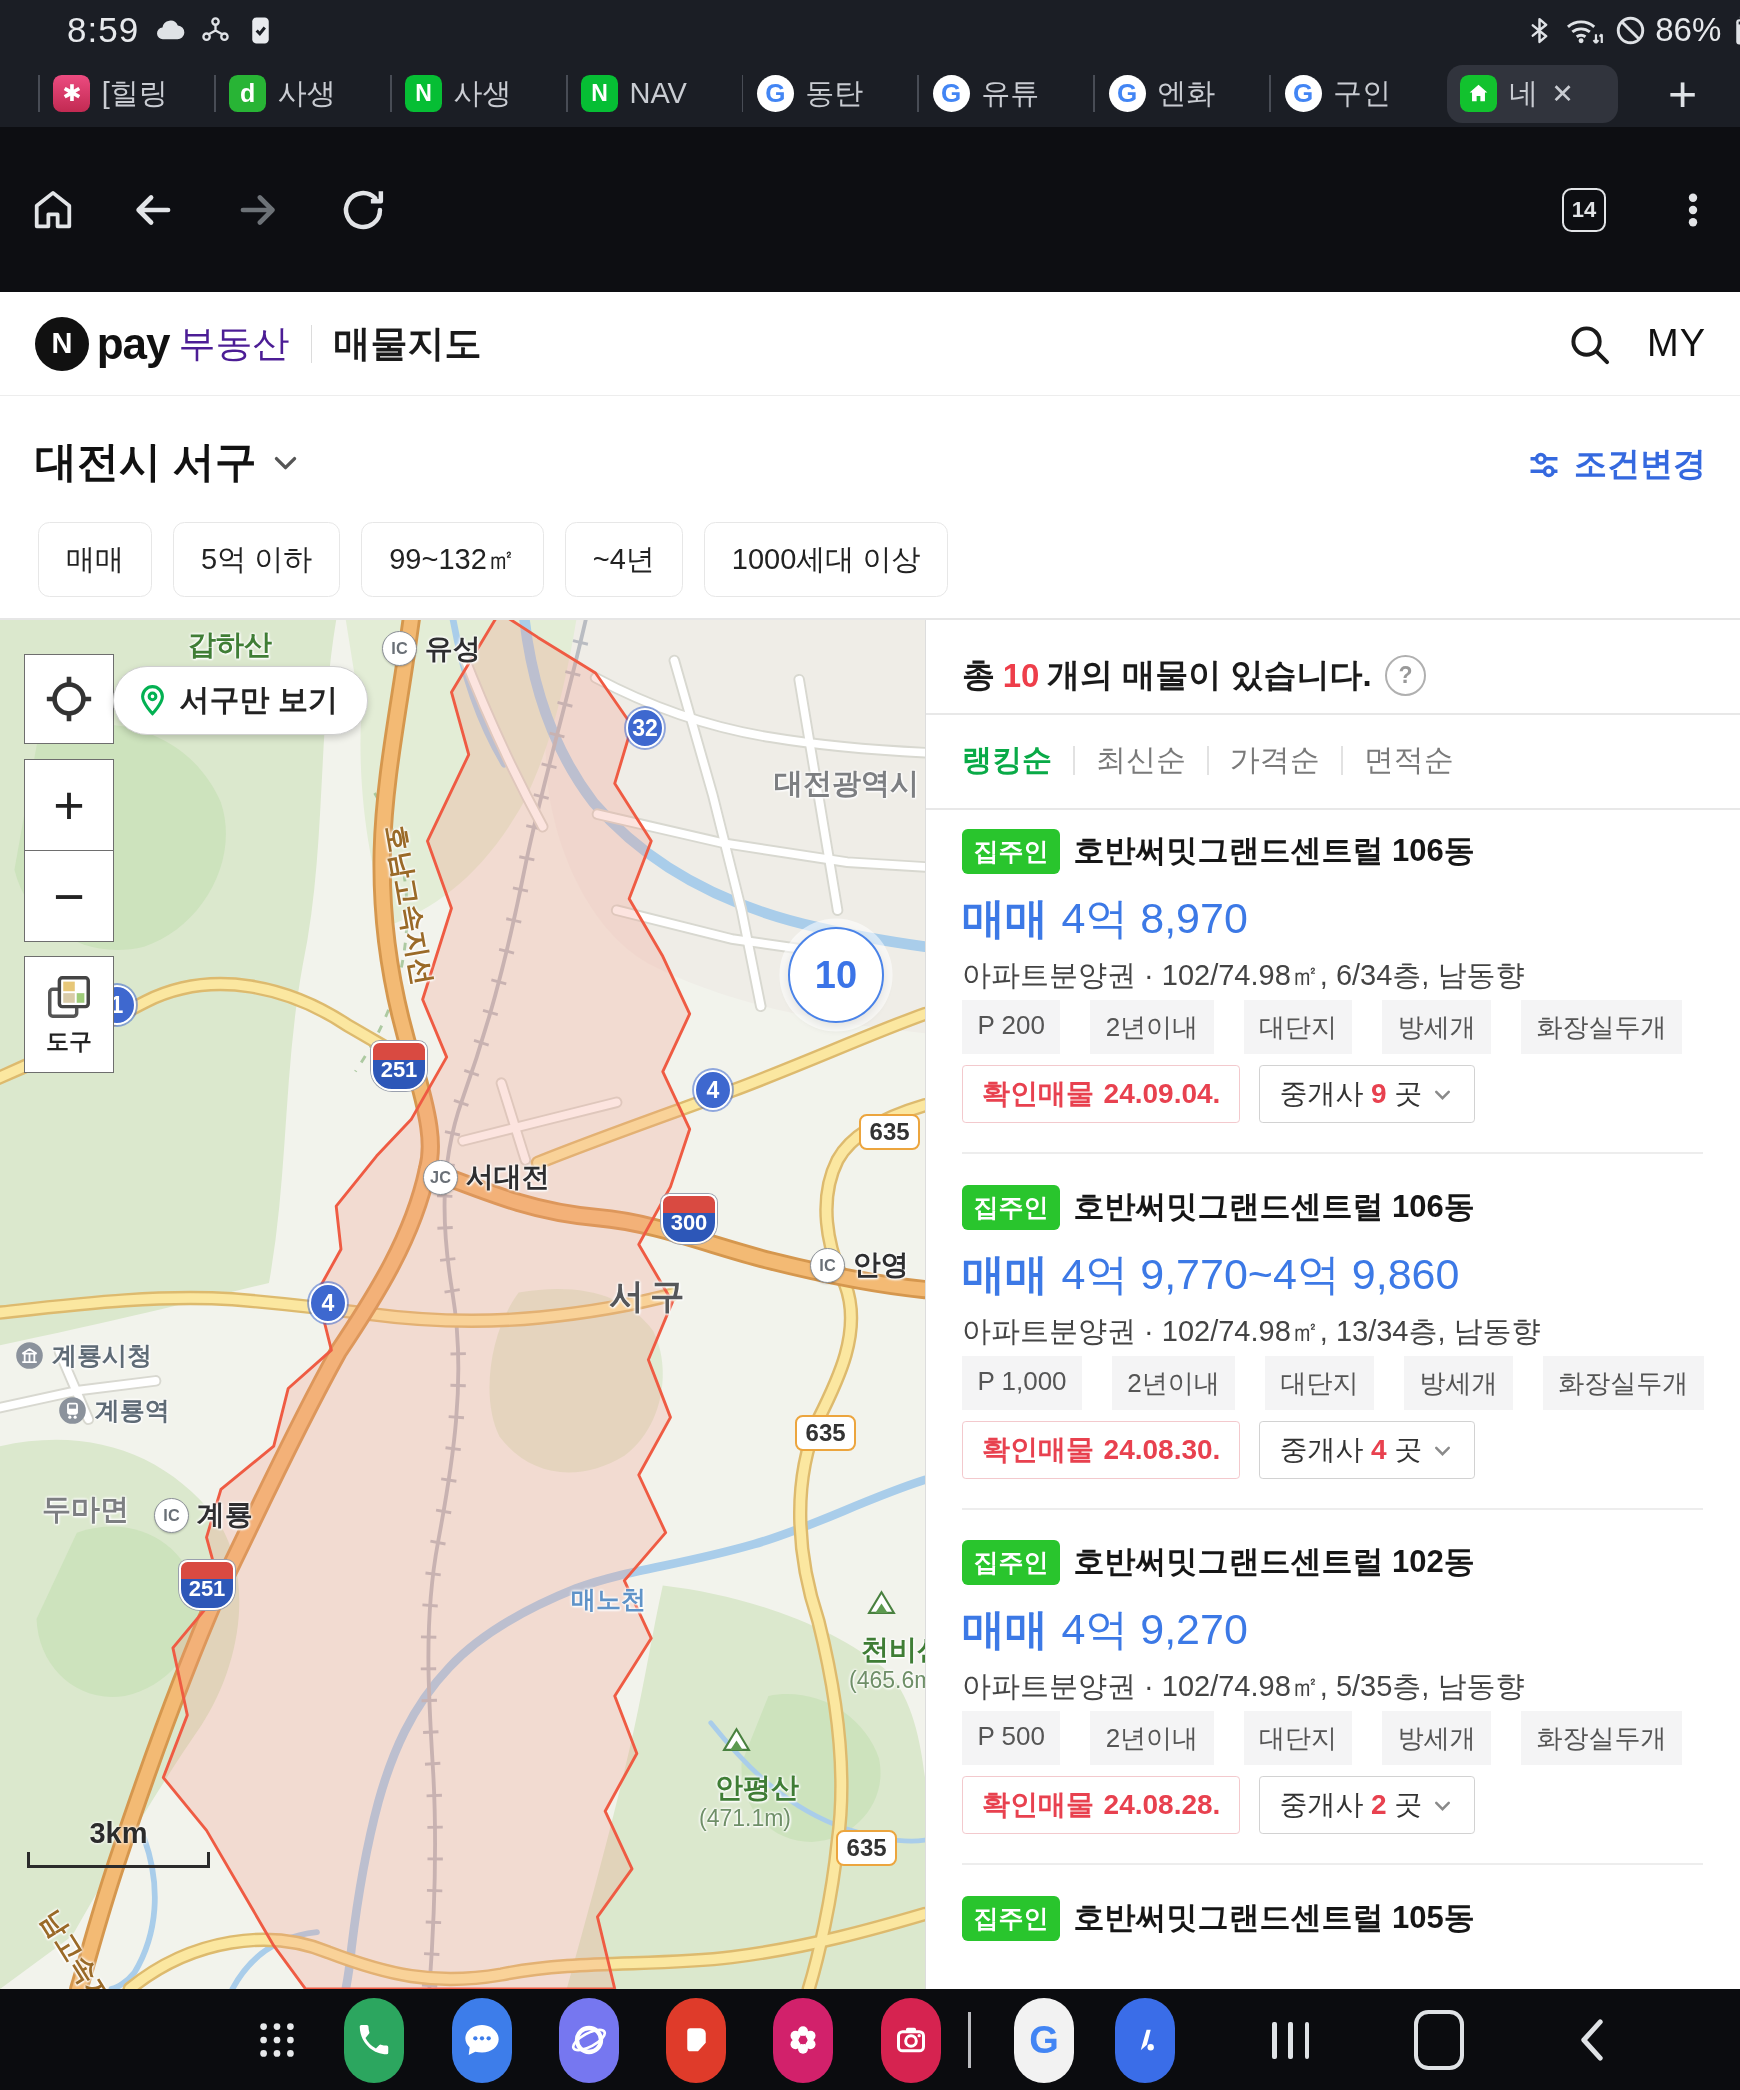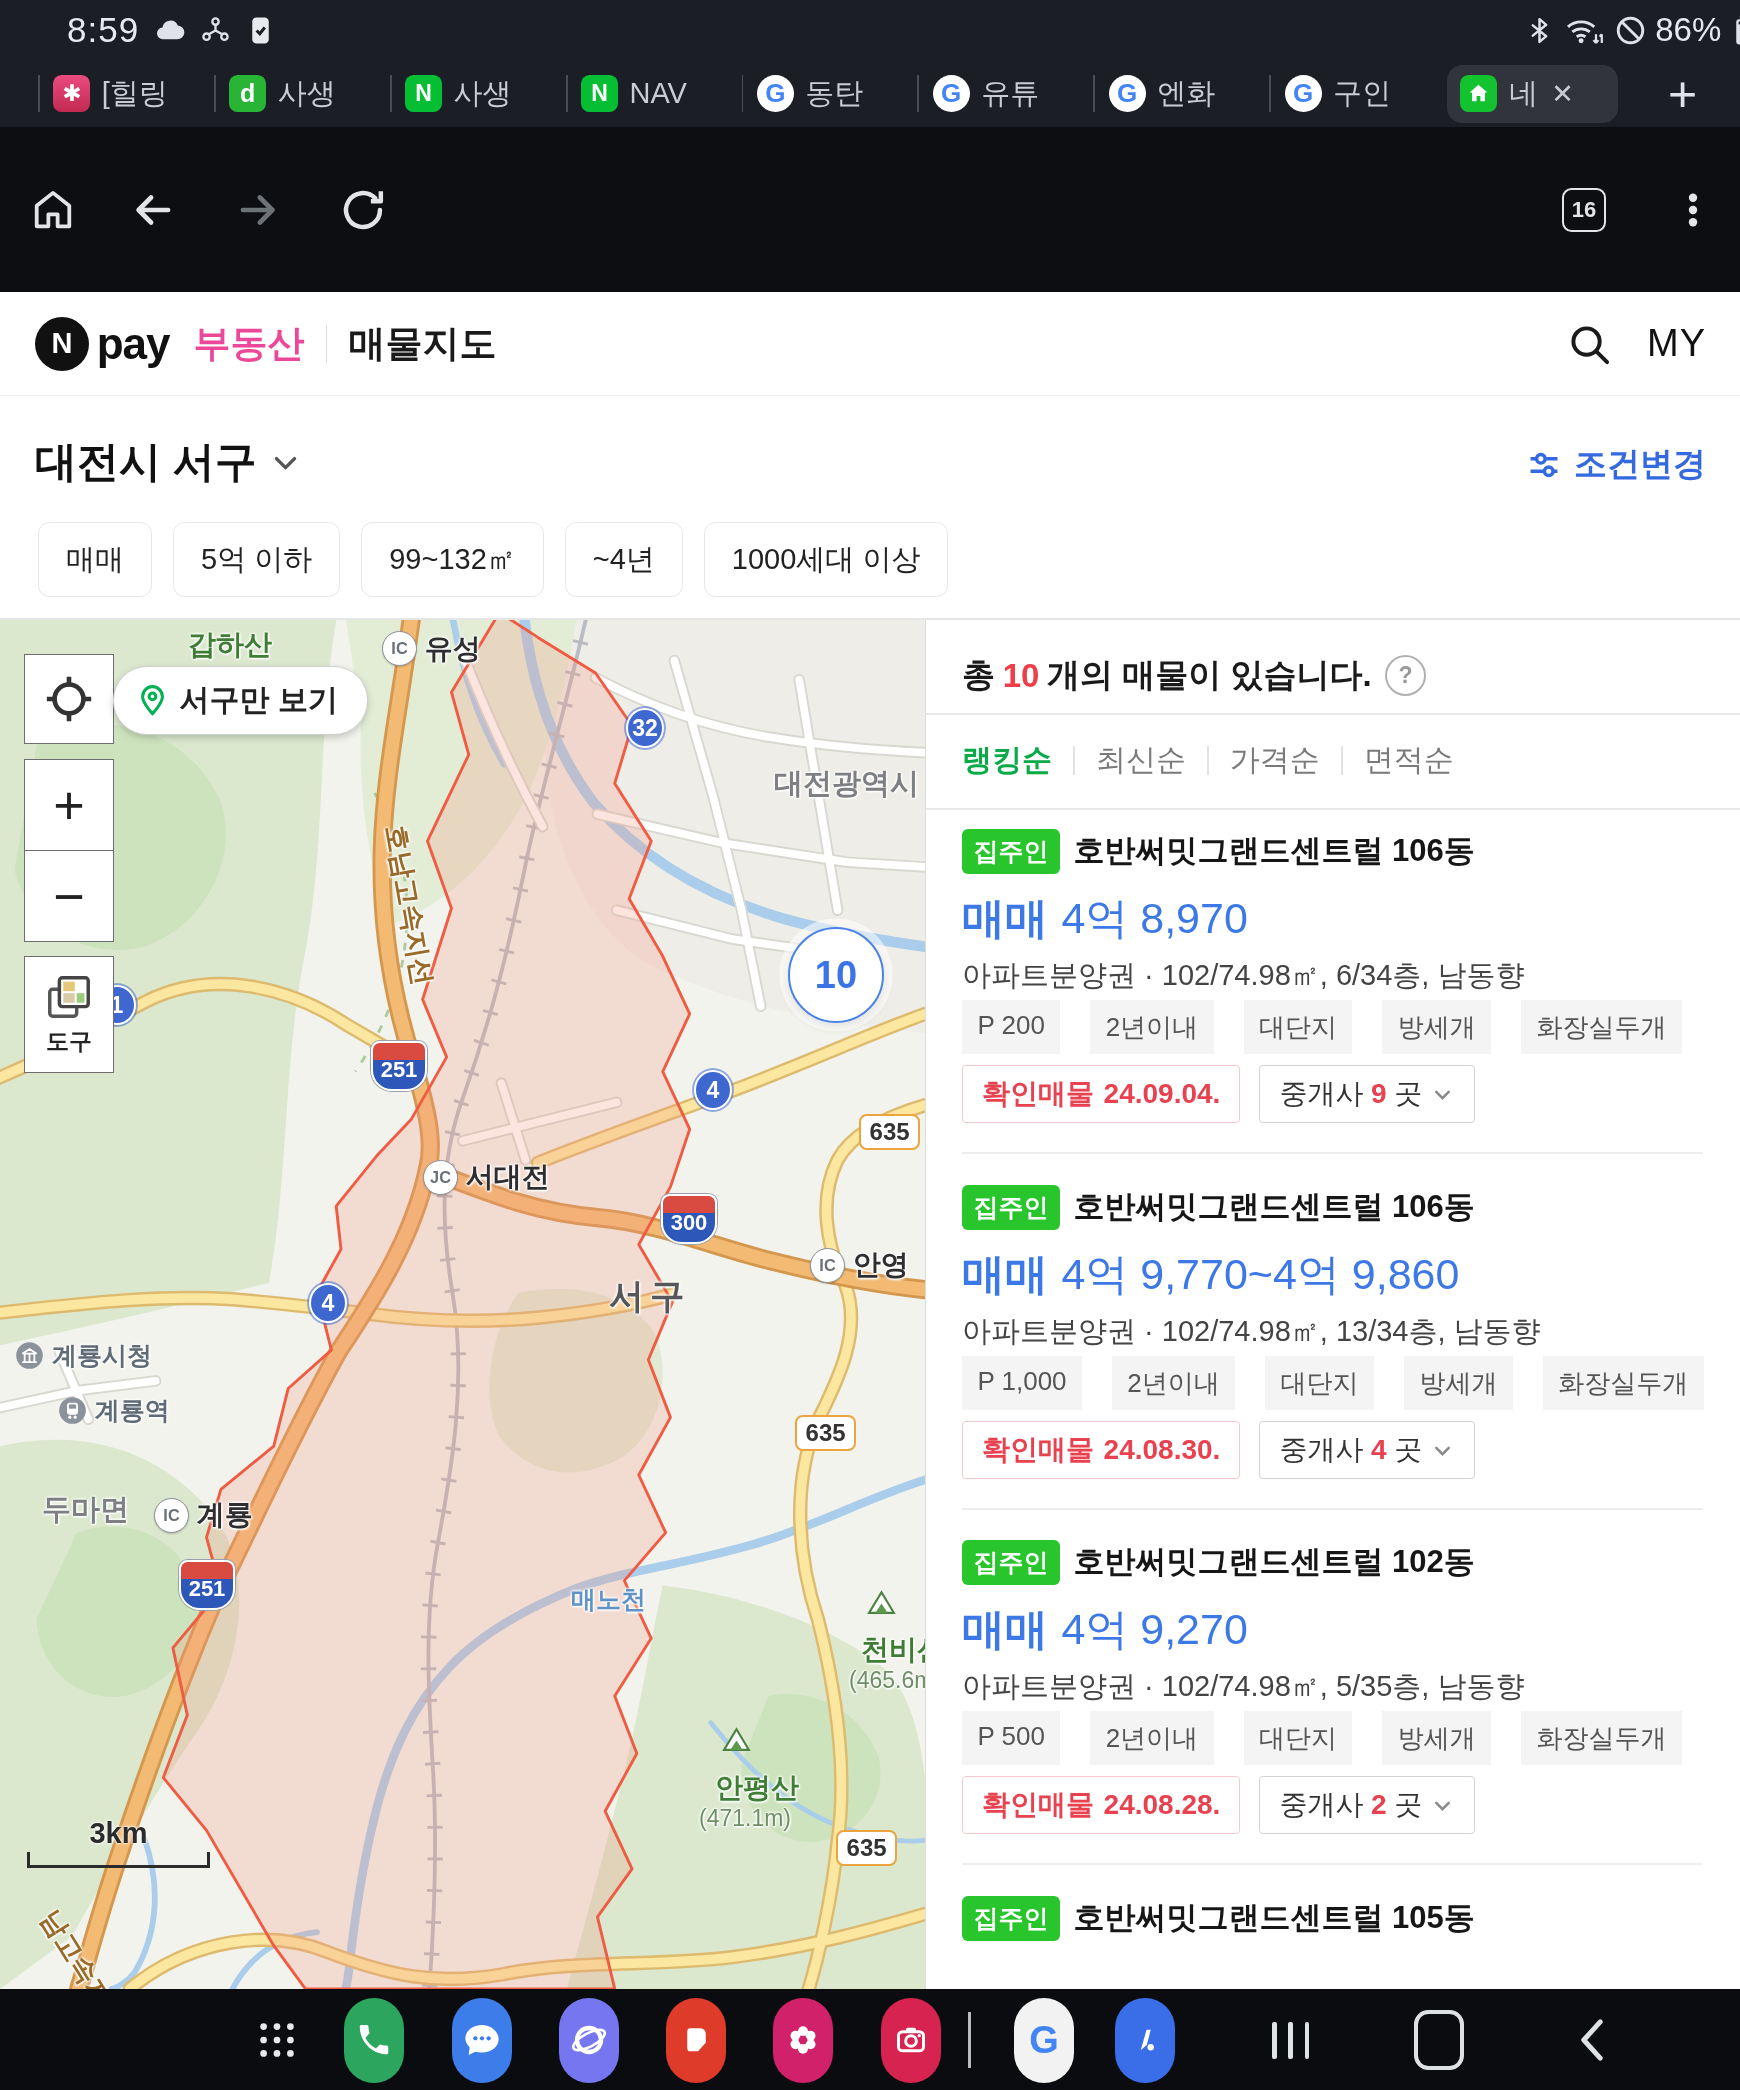--- a/index.html
+++ b/index.html
@@ -44,21 +44,21 @@
   .tabcount{position:absolute;left:1562px;top:50%;transform:translateY(-50%);width:40px;height:40px;
             border:2.9px solid #e2e4e7;border-radius:9.6px;color:#e2e4e7;font-size:22px;font-weight:700;
             display:flex;align-items:center;justify-content:center;}
 
   
   .siteheader{position:absolute;left:0;top:292px;width:1741px;height:104px;background:#fff;
               border-bottom:1.9px solid #ededed;display:flex;align-items:center;box-sizing:border-box;}
   .ncircle{width:54px;height:54px;border-radius:50%;background:#111;color:#fff;font-weight:800;font-size:29px;
            display:flex;align-items:center;justify-content:center;margin-left:35px;}
   .paytxt{font-size:44px;font-weight:800;color:#111;margin-left:7.7px;letter-spacing:-1px;}
-  .sectiontxt{font-size:37px;font-weight:700;color:#ec4899;margin-left:24px;}
+  .sectiontxt{font-size:37px;font-weight:400;color:#4c1d95;margin-left:9px;}
   .hdrdiv{width:1.9px;height:38px;background:#dcdcdc;margin:0 21px;}
   .pagetitle{font-size:37px;font-weight:700;color:#1a1a1a;}
   .hdr-right{position:absolute;right:35px;display:flex;align-items:center;gap:35px;}
   .mytxt{font-size:38px;font-weight:500;color:#111;letter-spacing:1px;}
 
   
   .regionbar{position:absolute;left:0;top:396px;width:1741px;height:123px;background:#fff;}
   .regiontitle{position:absolute;left:35px;top:38px;font-size:42px;font-weight:800;color:#111;
                display:flex;align-items:center;gap:13.4px;}
   .condbtn{position:absolute;right:35px;top:46px;display:flex;align-items:center;gap:11.5px;
@@ -316,21 +316,21 @@
             <path d="M14 4.2l3 6.2 6.9.9-5 4.8 1.2 6.8L14 19.6l-6.1 3.3 1.2-6.8-5-4.8 6.9-.9z" fill="none" stroke="#e2e4e7" stroke-width="2"></path>
           </svg>
         </span>
       <span class="icn">
           <svg width="44" height="44" viewBox="0 0 28 28">
             <path d="M14 4v12m-5.5-5.2L14 16.5l5.5-5.7" stroke="#e2e4e7" stroke-width="2.4" fill="none" stroke-linecap="round" stroke-linejoin="round"></path>
             <path d="M6.5 22h15" stroke="#e2e4e7" stroke-width="2.8" stroke-linecap="round"></path>
           </svg>
         </span>
     </div>
-    <span class="tabcount">16</span>
+    <span class="tabcount">14</span>
     <span class="icn tb-ic" style="left:1672px">
         <svg width="42" height="42" viewBox="0 0 24 24">
           <g fill="#e2e4e7">
             <circle cx="12" cy="5" r="2.4"></circle>
             <circle cx="12" cy="12" r="2.4"></circle>
             <circle cx="12" cy="19" r="2.4"></circle>
           </g>
         </svg>
       </span>
   </div>

